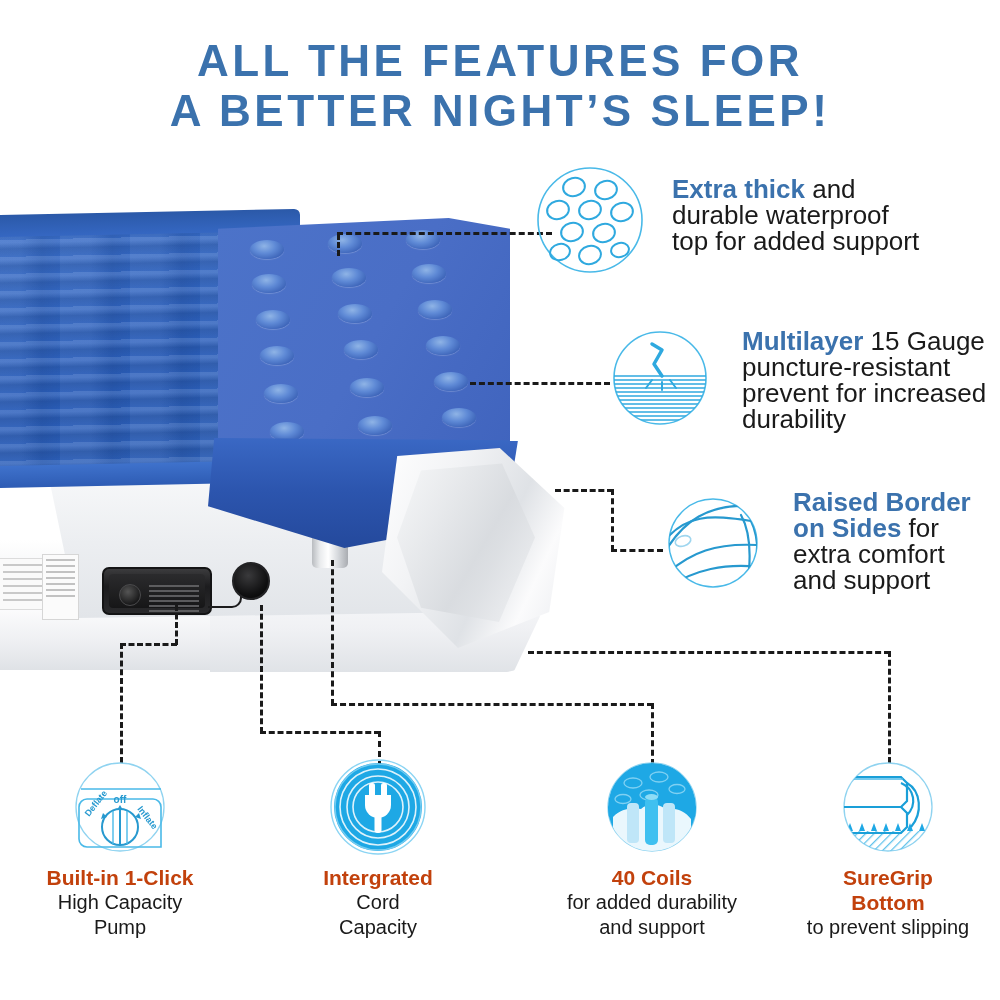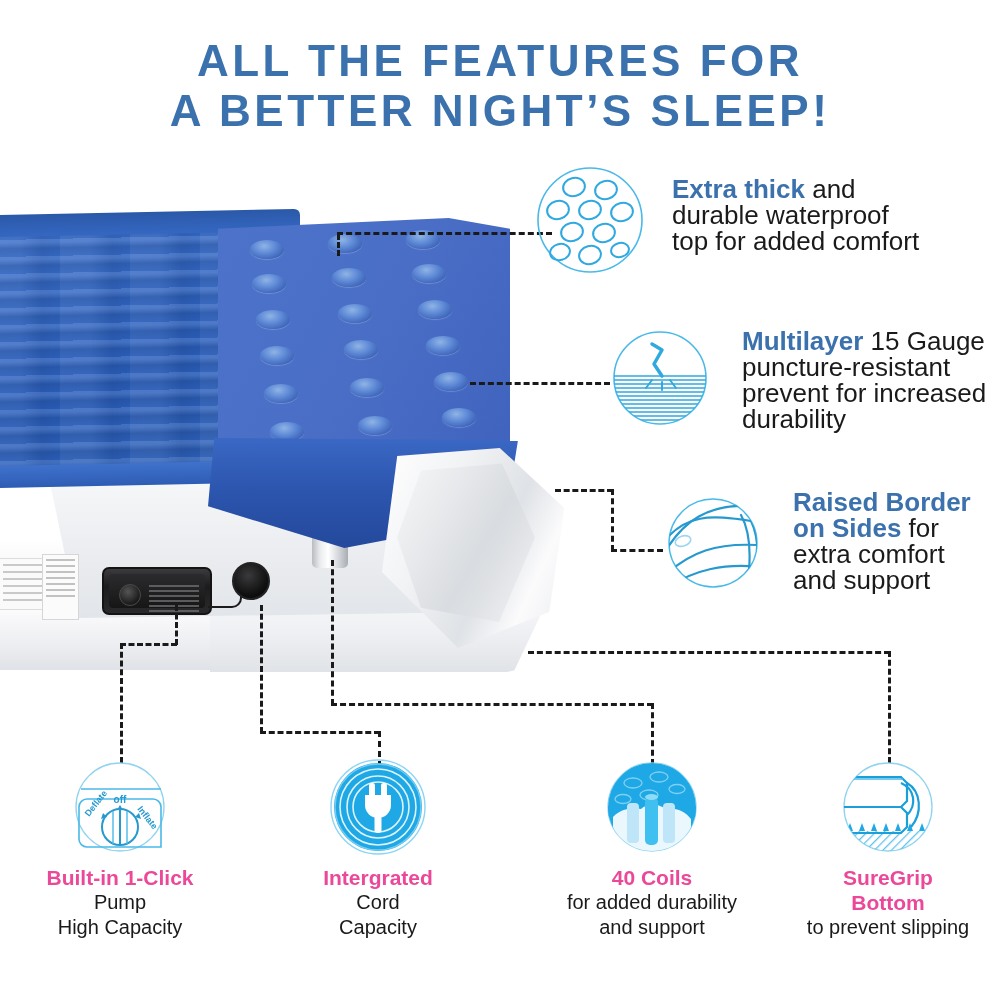--- a/index.html
+++ b/index.html
@@ -167,21 +167,21 @@
   .callout{position:absolute;display:flex;align-items:flex-start;}
   .c-icon{flex:0 0 auto;}
   .c-text{
     font-size:26px;line-height:26px;color:#1a1a1a;
   }
   .c-text b{color:#3b72ad;font-weight:bold;}
 
   
   .feature{position:absolute;width:240px;text-align:center;}
   .f-icon{height:110px;display:flex;align-items:center;justify-content:center;}
-  .f-title{color:#ec4899;font-weight:bold;font-size:21px;line-height:25px;}
+  .f-title{color:#c2410c;font-weight:bold;font-size:21px;line-height:25px;}
   .f-sub{color:#1a1a1a;font-size:20px;line-height:25px;}
 </style>
 </head>
 <body>
 
 <div id="stage">
 
   <div class="title-block">
     <span class="title-line">ALL THE FEATURES FOR</span>
     <span class="title-line">A BETTER NIGHT’S SLEEP!</span>
@@ -303,21 +303,21 @@
           <ellipse cx="74" cy="73" rx="11" ry="9" transform="rotate(-14 74 73)"></ellipse>
           <ellipse cx="30" cy="92" rx="10" ry="8" transform="rotate(-14 30 92)"></ellipse>
           <ellipse cx="60" cy="95" rx="11" ry="9" transform="rotate(-14 60 95)"></ellipse>
           <ellipse cx="90" cy="90" rx="9" ry="7" transform="rotate(-14 90 90)"></ellipse>
         </g>
       </svg>
     </span>
     <span class="c-text" style="margin-left:22px;margin-top:16px;">
       <b>Extra thick</b><span> and</span><br>
       <span>durable waterproof</span><br>
-      <span>top for added comfort</span>
+      <span>top for added support</span>
     </span>
   </div>
 
   <div class="callout" style="left:600px;top:318px;">
     <span class="c-icon">
       <svg width="120" height="120" viewBox="0 0 120 120">
         <defs>
           <clipPath id="circClip">
               <circle cx="60" cy="60" r="46"></circle>
             </clipPath>
@@ -397,22 +397,22 @@
         <line x1="62" y1="56" x2="62" y2="89" stroke="#49b9e8" stroke-width="1.4"></line>
         <text x="55" y="48" font-family="Liberation Sans, sans-serif" font-size="10" font-weight="bold" fill="#2799cf" text-anchor="middle">off</text>
         <text x="24" y="62" font-family="Liberation Sans, sans-serif" font-size="9" font-weight="bold" fill="#2799cf" transform="rotate(-52 24 62)">Deflate</text>
         <text x="72" y="54" font-family="Liberation Sans, sans-serif" font-size="9" font-weight="bold" fill="#2799cf" transform="rotate(52 72 54)">Inflate</text>
         <polygon points="55,50 52,55 58,55" fill="#2799cf"></polygon>
         <polygon points="38,58 36,64 42,62" fill="#2799cf"></polygon>
         <polygon points="74,58 70,62 76,64" fill="#2799cf"></polygon>
       </svg>
     </div>
     <div class="f-title">Built-in 1-Click</div>
+    <div class="f-sub">High Capacity</div>
     <div class="f-sub">Pump</div>
-    <div class="f-sub">High Capacity</div>
   </div>
 
   <div class="feature" style="left:258px;top:755px;">
     <div class="f-icon">
       <svg width="110" height="110" viewBox="0 0 110 110">
         <circle cx="55" cy="52" r="44" fill="#1ea8e5"></circle>
         <g fill="none" stroke="#ffffff" stroke-width="1.6" opacity=".85">
           <circle cx="55" cy="52" r="38"></circle>
           <circle cx="55" cy="52" r="31"></circle>
           <circle cx="55" cy="52" r="25"></circle>

